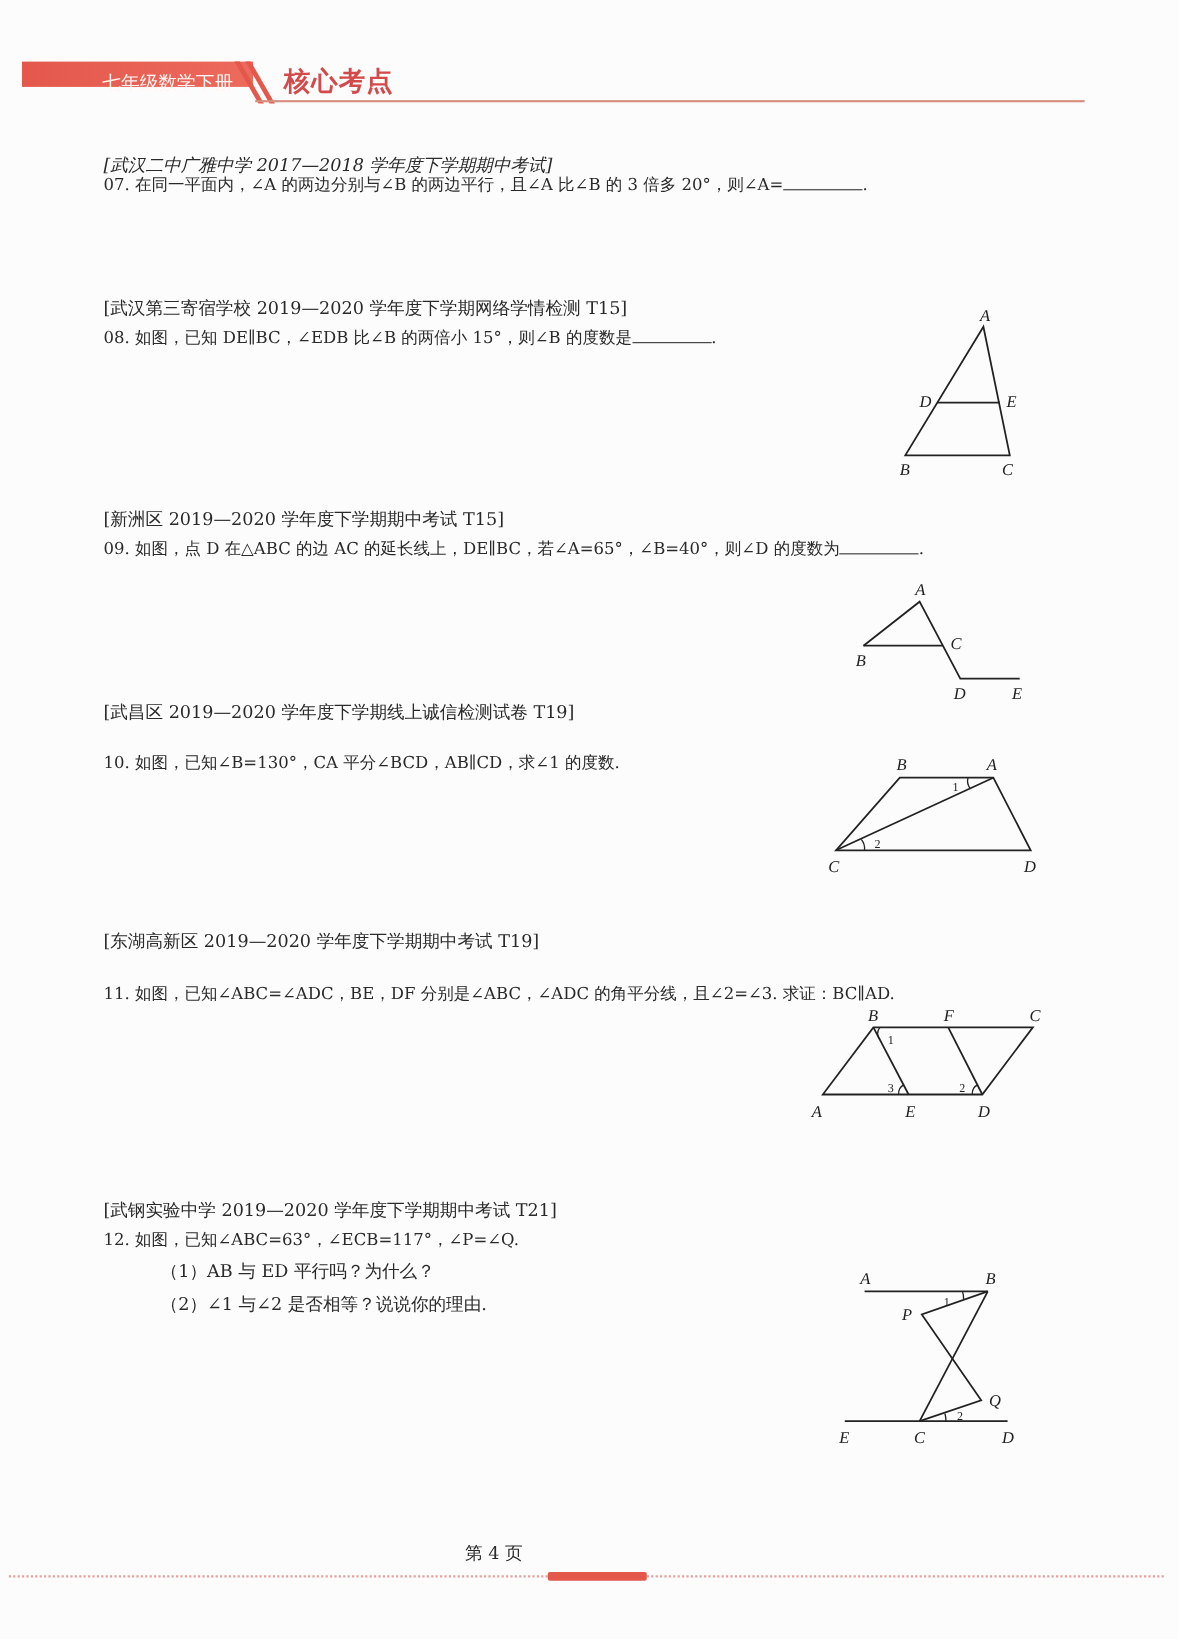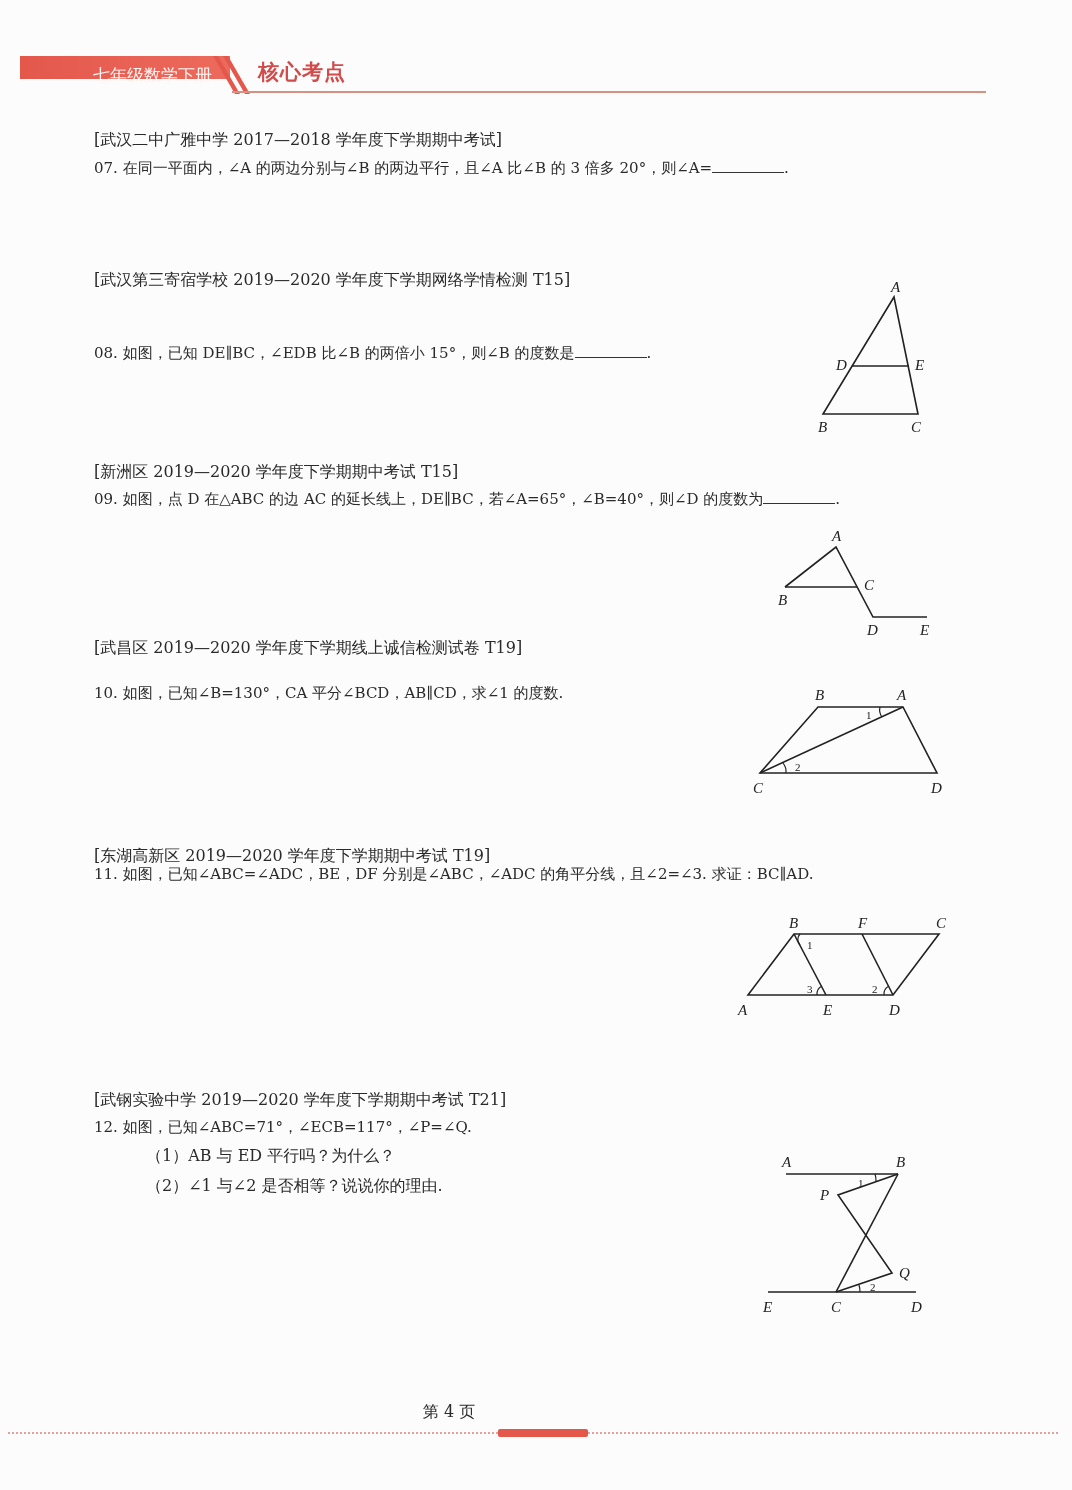--- a/index.html
+++ b/index.html
@@ -12,21 +12,21 @@
   .header-band {
     position: absolute; left: 20px; top: 56px; width: 210px; height: 23px;
     background: linear-gradient(90deg, #e4584c 0%, #ec6a5c 100%);
   }
   .header-band .label {
     position: absolute; right: 18px; top: 8px;
     color: #fff5f2; font-family: "DejaVu Sans", sans-serif; font-size: 17px; letter-spacing: 0px;
   }
   .slash { position: absolute; top: 56px; height: 38px; width: 5px; background: #e4584c; transform: skewX(30deg); }
   .header-title {
-    position: absolute; left: 258px; top: 58px; font-size: 21px; color: #d34a4a; font-weight: bold;
+    position: absolute; left: 258px; top: 58px; font-size: 24px; color: #d34a4a; font-weight: bold;
     font-family: "DejaVu Serif", serif; letter-spacing: 1px;
   }
   .header-line { position: absolute; left: 232px; top: 91px; width: 754px; height: 2px; background: #d89080; }
 
   .q { position: absolute; left: 94px; font-size: 15px; line-height: 26px; }
   .src { position: absolute; left: 94px; font-size: 16px; }
   .src, .q { white-space: nowrap; }
   .blank { display: inline-block; width: 72px; border-bottom: 1px solid #333; height: 14px; }
   .sub { position: absolute; left: 146px; font-size: 16px; white-space: nowrap; }
 
@@ -43,28 +43,28 @@
 <body>
 
 <div class="header-band">
   <span class="label">七年级数学下册</span>
 </div>
 <div class="slash" style="left:224px;"></div>
 <div class="slash" style="left:234px;"></div>
 <div class="header-title">核心考点</div>
 <div class="header-line"></div>
 
-<div class="src" style="top:130px;">[武汉二中广雅中学 2017—2018 学年度下学期期中考试]</div>
+<div class="src" style="top:140px;font-style:italic;">[武汉二中广雅中学 2017—2018 学年度下学期期中考试]</div>
 <div class="q" style="top:155px;">
   <span>07.</span>
   <span>在同一平面内，∠A 的两边分别与∠B 的两边平行，且∠A 比∠B 的 3 倍多 20°，则∠A=</span><span class="blank"></span><span>.</span>
 </div>
 
 <div class="src" style="top:270px;">[武汉第三寄宿学校 2019—2020 学年度下学期网络学情检测 T15]</div>
-<div class="q" style="top:294px;margin-top:46px;">
+<div class="q" style="top:294px;">
   <span>08.</span>
   <span>如图，已知 DE∥BC，∠EDB 比∠B 的两倍小 15°，则∠B 的度数是</span><span class="blank"></span><span>.</span>
 </div>
 <svg style="left:0;top:0;" width="1072" height="1490">
   <polygon points="894,297 823,414 918,414"></polygon>
   <line x1="852" y1="366" x2="909" y2="366"></line>
   <text x="891" y="292">A</text>
   <text x="836" y="370">D</text>
   <text x="915" y="370">E</text>
   <text x="818" y="432">B</text>
@@ -98,21 +98,21 @@
   <path d="M 783 763 A 14 14 0 0 1 786 773" style="stroke:#222;stroke-width:1.2;fill:none"></path>
   <text x="815" y="700">B</text>
   <text x="897" y="700">A</text>
   <text x="753" y="793">C</text>
   <text x="931" y="793">D</text>
   <text class="num" x="866" y="719">1</text>
   <text class="num" x="795" y="771">2</text>
 </svg>
 
 <div class="src" style="top:846px;">[东湖高新区 2019—2020 学年度下学期期中考试 T19]</div>
-<div class="q" style="top:861px;">
+<div class="q" style="top:890px;">
   <span>11.</span>
   <span>如图，已知∠ABC=∠ADC，BE，DF 分别是∠ABC，∠ADC 的角平分线，且∠2=∠3. 求证：BC∥AD.</span>
 </div>
 <svg style="left:0;top:0;" width="1072" height="1490">
   <polygon points="794,934 939,934 893,995 748,995"></polygon>
   <line x1="794" y1="934" x2="826" y2="995"></line>
   <line x1="862" y1="934" x2="893" y2="995"></line>
   <path d="M 800 934 A 8 8 0 0 0 800 945" style="stroke:#222;stroke-width:1.2;fill:none"></path>
   <path d="M 817 995 A 9 9 0 0 1 822 986" style="stroke:#222;stroke-width:1.2;fill:none"></path>
   <path d="M 884 995 A 9 9 0 0 1 889 986" style="stroke:#222;stroke-width:1.2;fill:none"></path>
@@ -123,21 +123,21 @@
   <text x="823" y="1015">E</text>
   <text x="889" y="1015">D</text>
   <text class="num" x="807" y="949">1</text>
   <text class="num" x="807" y="993">3</text>
   <text class="num" x="872" y="993">2</text>
 </svg>
 
 <div class="src" style="top:1090px;">[武钢实验中学 2019—2020 学年度下学期期中考试 T21]</div>
 <div class="q" style="top:1114px;">
   <span>12.</span>
-  <span>如图，已知∠ABC=71°，∠ECB=117°，∠P=∠Q.</span>
+  <span>如图，已知∠ABC=63°，∠ECB=117°，∠P=∠Q.</span>
 </div>
 <div class="sub" style="top:1146px;">（1）AB 与 ED 平行吗？为什么？</div>
 <div class="sub" style="top:1176px;">（2）∠1 与∠2 是否相等？说说你的理由.</div>
 <svg style="left:0;top:0;" width="1072" height="1490">
   <line x1="786" y1="1174" x2="898" y2="1174"></line>
   <line x1="768" y1="1292" x2="916" y2="1292"></line>
   <polyline points="898,1174 836,1292"></polyline>
   <polyline points="898,1174 838,1195 892,1273 836,1292"></polyline>
   <path d="M 875 1174 A 22 22 0 0 1 876 1181" style="stroke:#222;stroke-width:1.2;fill:none"></path>
   <path d="M 860 1292 A 24 24 0 0 0 859 1285" style="stroke:#222;stroke-width:1.2;fill:none"></path>

